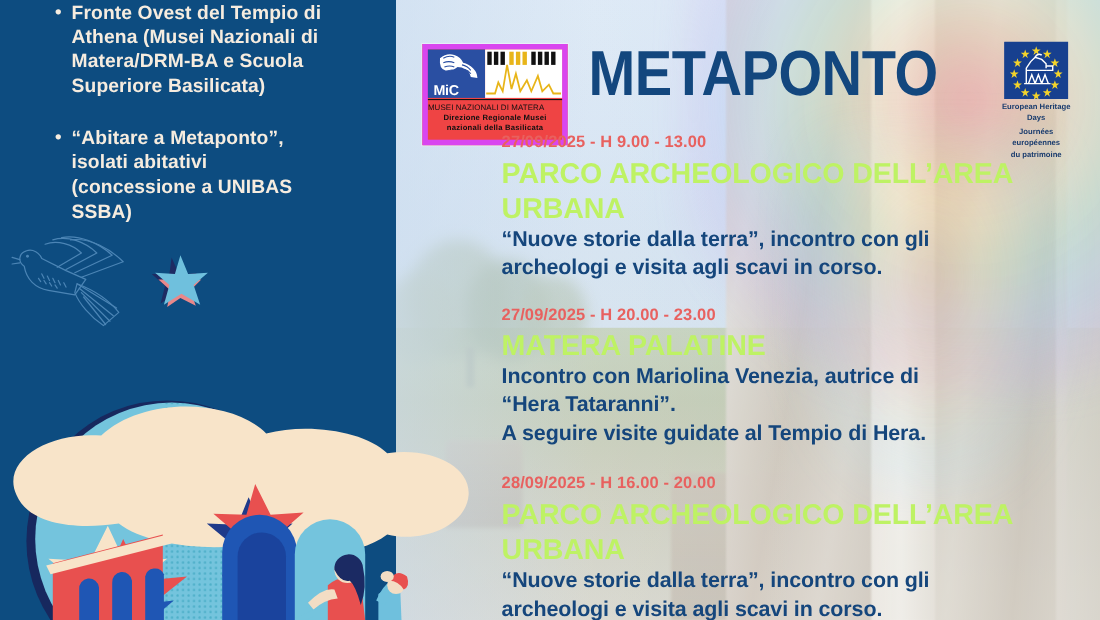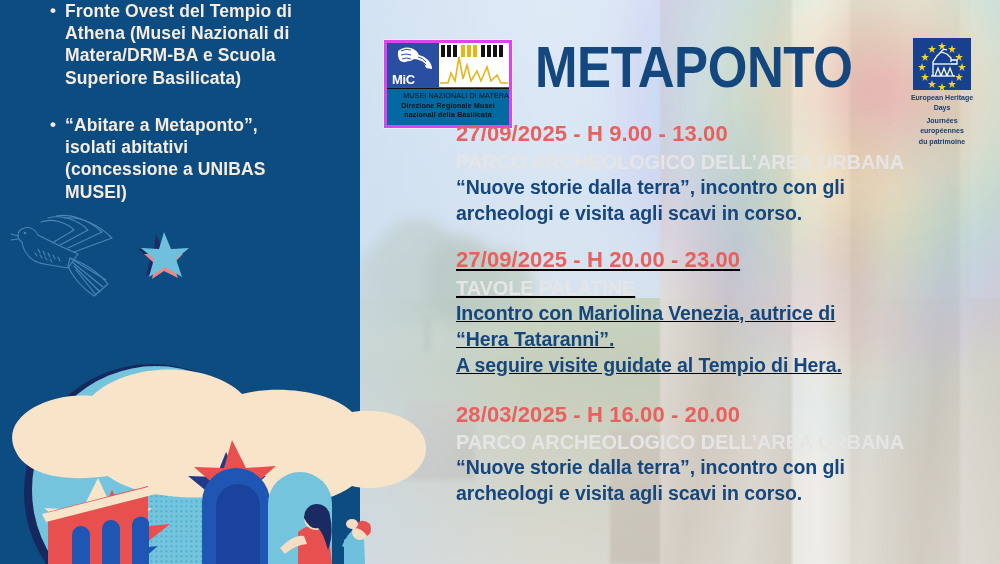--- a/index.html
+++ b/index.html
@@ -102,30 +102,30 @@
 
   
   .illo{position:absolute;left:-20px;top:300px;width:460px;height:264px;overflow:visible;}
 
   
   .header{
     position:absolute;left:360px;top:0;width:640px;height:128px;
   }
   .logo-mic{
     position:absolute;left:24px;top:40px;width:122px;height:82px;
-    background:#0369a1;border:3px solid #d946ef;
+    background:#ef4444;border:5px solid #d946ef;
     box-shadow:0 0 0 1px rgba(255,255,255,.4);
   }
   .mic-top{display:flex;height:44px;}
   .mic-blue{width:52px;height:44px;background:#2a4fa2;position:relative;overflow:hidden;}
   .mic-lion{position:absolute;left:5px;top:2px;width:42px;height:28px;}
   .mic-word{position:absolute;left:5px;bottom:0px;color:#fff;font-size:13px;font-weight:700;letter-spacing:-.3px;font-family:"Liberation Sans",sans-serif;}
   .mic-cols{flex:1;position:relative;background:#fff;overflow:hidden;}
   .mic-line1{
-    text-align:right;font-size:7.2px;letter-spacing:.1px;color:#111;
+    text-align:left;font-size:7.2px;letter-spacing:.1px;color:#111;
     font-family:"Liberation Sans",sans-serif;margin-top:1px;
     border-top:1px solid #111;padding-top:1.5px;
   }
   .mic-sub{
     text-align:center;font-size:7px;font-weight:700;color:#111;line-height:1.35;
     padding:1px 3px 0;white-space:pre-line;letter-spacing:.2px;
   }
 
   .title{
     position:absolute;left:175px;top:38px;
@@ -138,31 +138,31 @@
   .logo-ehd{
     position:absolute;right:22px;top:38px;width:72px;height:88px;text-align:center;
   }
   .ehd-flag{width:58px;height:52px;margin:0 auto;background:#17408f;position:relative;}
   .ehd-cap{font-size:7px;color:#1a3c6e;font-weight:700;line-height:1.45;margin-top:3px;white-space:pre-line;}
 
   
   .events{position:absolute;left:456px;top:120px;width:520px;}
   .event{margin-bottom:20px;}
   .ev-date{
-    color:#e8615f;font-size:22px;font-weight:700;letter-spacing:.1px;line-height:1.3;
+    color:#e8615f;font-size:15px;font-weight:700;letter-spacing:.1px;line-height:1.3;
     margin-bottom:1px;
   }
   .ev-place{
-    color:#e5e5e5;font-size:20px;font-weight:700;letter-spacing:-.1px;line-height:1.25;
+    color:#bef264;font-size:26px;font-weight:700;letter-spacing:-.1px;line-height:1.25;
   }
   .ev-desc{
     color:#15467c;font-size:19.5px;font-weight:700;line-height:1.33;letter-spacing:-.1px;
     white-space:pre-line;
   }
-  .e2{margin-bottom:22px;text-decoration:underline;}
+  .e2{margin-bottom:22px;}
 </style>
 </head>
 <body>
 
 <div class="poster">
 
   <div class="photo">
     <div class="sky"></div>
     <div class="ground"></div>
     <div class="tree t1"></div>
@@ -190,21 +190,21 @@
       <span class="btxt">Fronte Ovest del Tempio di
 Athena (Musei Nazionali di
 Matera/DRM-BA e Scuola
 Superiore Basilicata)</span>
     </div>
     <div class="bullet">
       <span class="dot">•</span>
       <span class="btxt">“Abitare a Metaponto”,
 isolati abitativi
 (concessione a UNIBAS
-MUSEI)</span>
+SSBA)</span>
     </div>
   </div>
 
   <svg class="dove" viewBox="0 0 130 95">
     <g fill="none" stroke="#4f88b8" stroke-width="1.1" stroke-linejoin="round" stroke-linecap="round">
       <path d="M14 30 C8 26 9 18 16 16 C22 14 28 18 30 23 L52 34 L70 42 L60 56 L36 52 C24 50 16 42 14 30 Z"></path>
       <path d="M10 24 L3 22 M10 27 L3 28"></path>
       <circle cx="17" cy="21" r="1.3" fill="#4f88b8" stroke="none"></circle>
       <path d="M33 10 C44 6 58 10 66 18 L44 31"></path>
       <path d="M40 6 C54 2 70 8 80 18 L52 33"></path>
@@ -369,26 +369,26 @@
 
   <div class="events">
     <div class="event">
       <div class="ev-date">27/09/2025 - H 9.00 - 13.00</div>
       <div class="ev-place">PARCO ARCHEOLOGICO DELL’AREA URBANA</div>
       <div class="ev-desc">“Nuove storie dalla terra”, incontro con gli
 archeologi e visita agli scavi in corso.</div>
     </div>
     <div class="event e2">
       <div class="ev-date">27/09/2025 - H 20.00 - 23.00</div>
-      <div class="ev-place">TAVOLE PALATINE</div>
+      <div class="ev-place">MATERA PALATINE</div>
       <div class="ev-desc">Incontro con Mariolina Venezia, autrice di
 “Hera Tataranni”.
 A seguire visite guidate al Tempio di Hera.</div>
     </div>
     <div class="event">
-      <div class="ev-date">28/03/2025 - H 16.00 - 20.00</div>
+      <div class="ev-date">28/09/2025 - H 16.00 - 20.00</div>
       <div class="ev-place">PARCO ARCHEOLOGICO DELL’AREA URBANA</div>
       <div class="ev-desc">“Nuove storie dalla terra”, incontro con gli
 archeologi e visita agli scavi in corso.</div>
     </div>
   </div>
 
 </div>
 
 </body></html>

